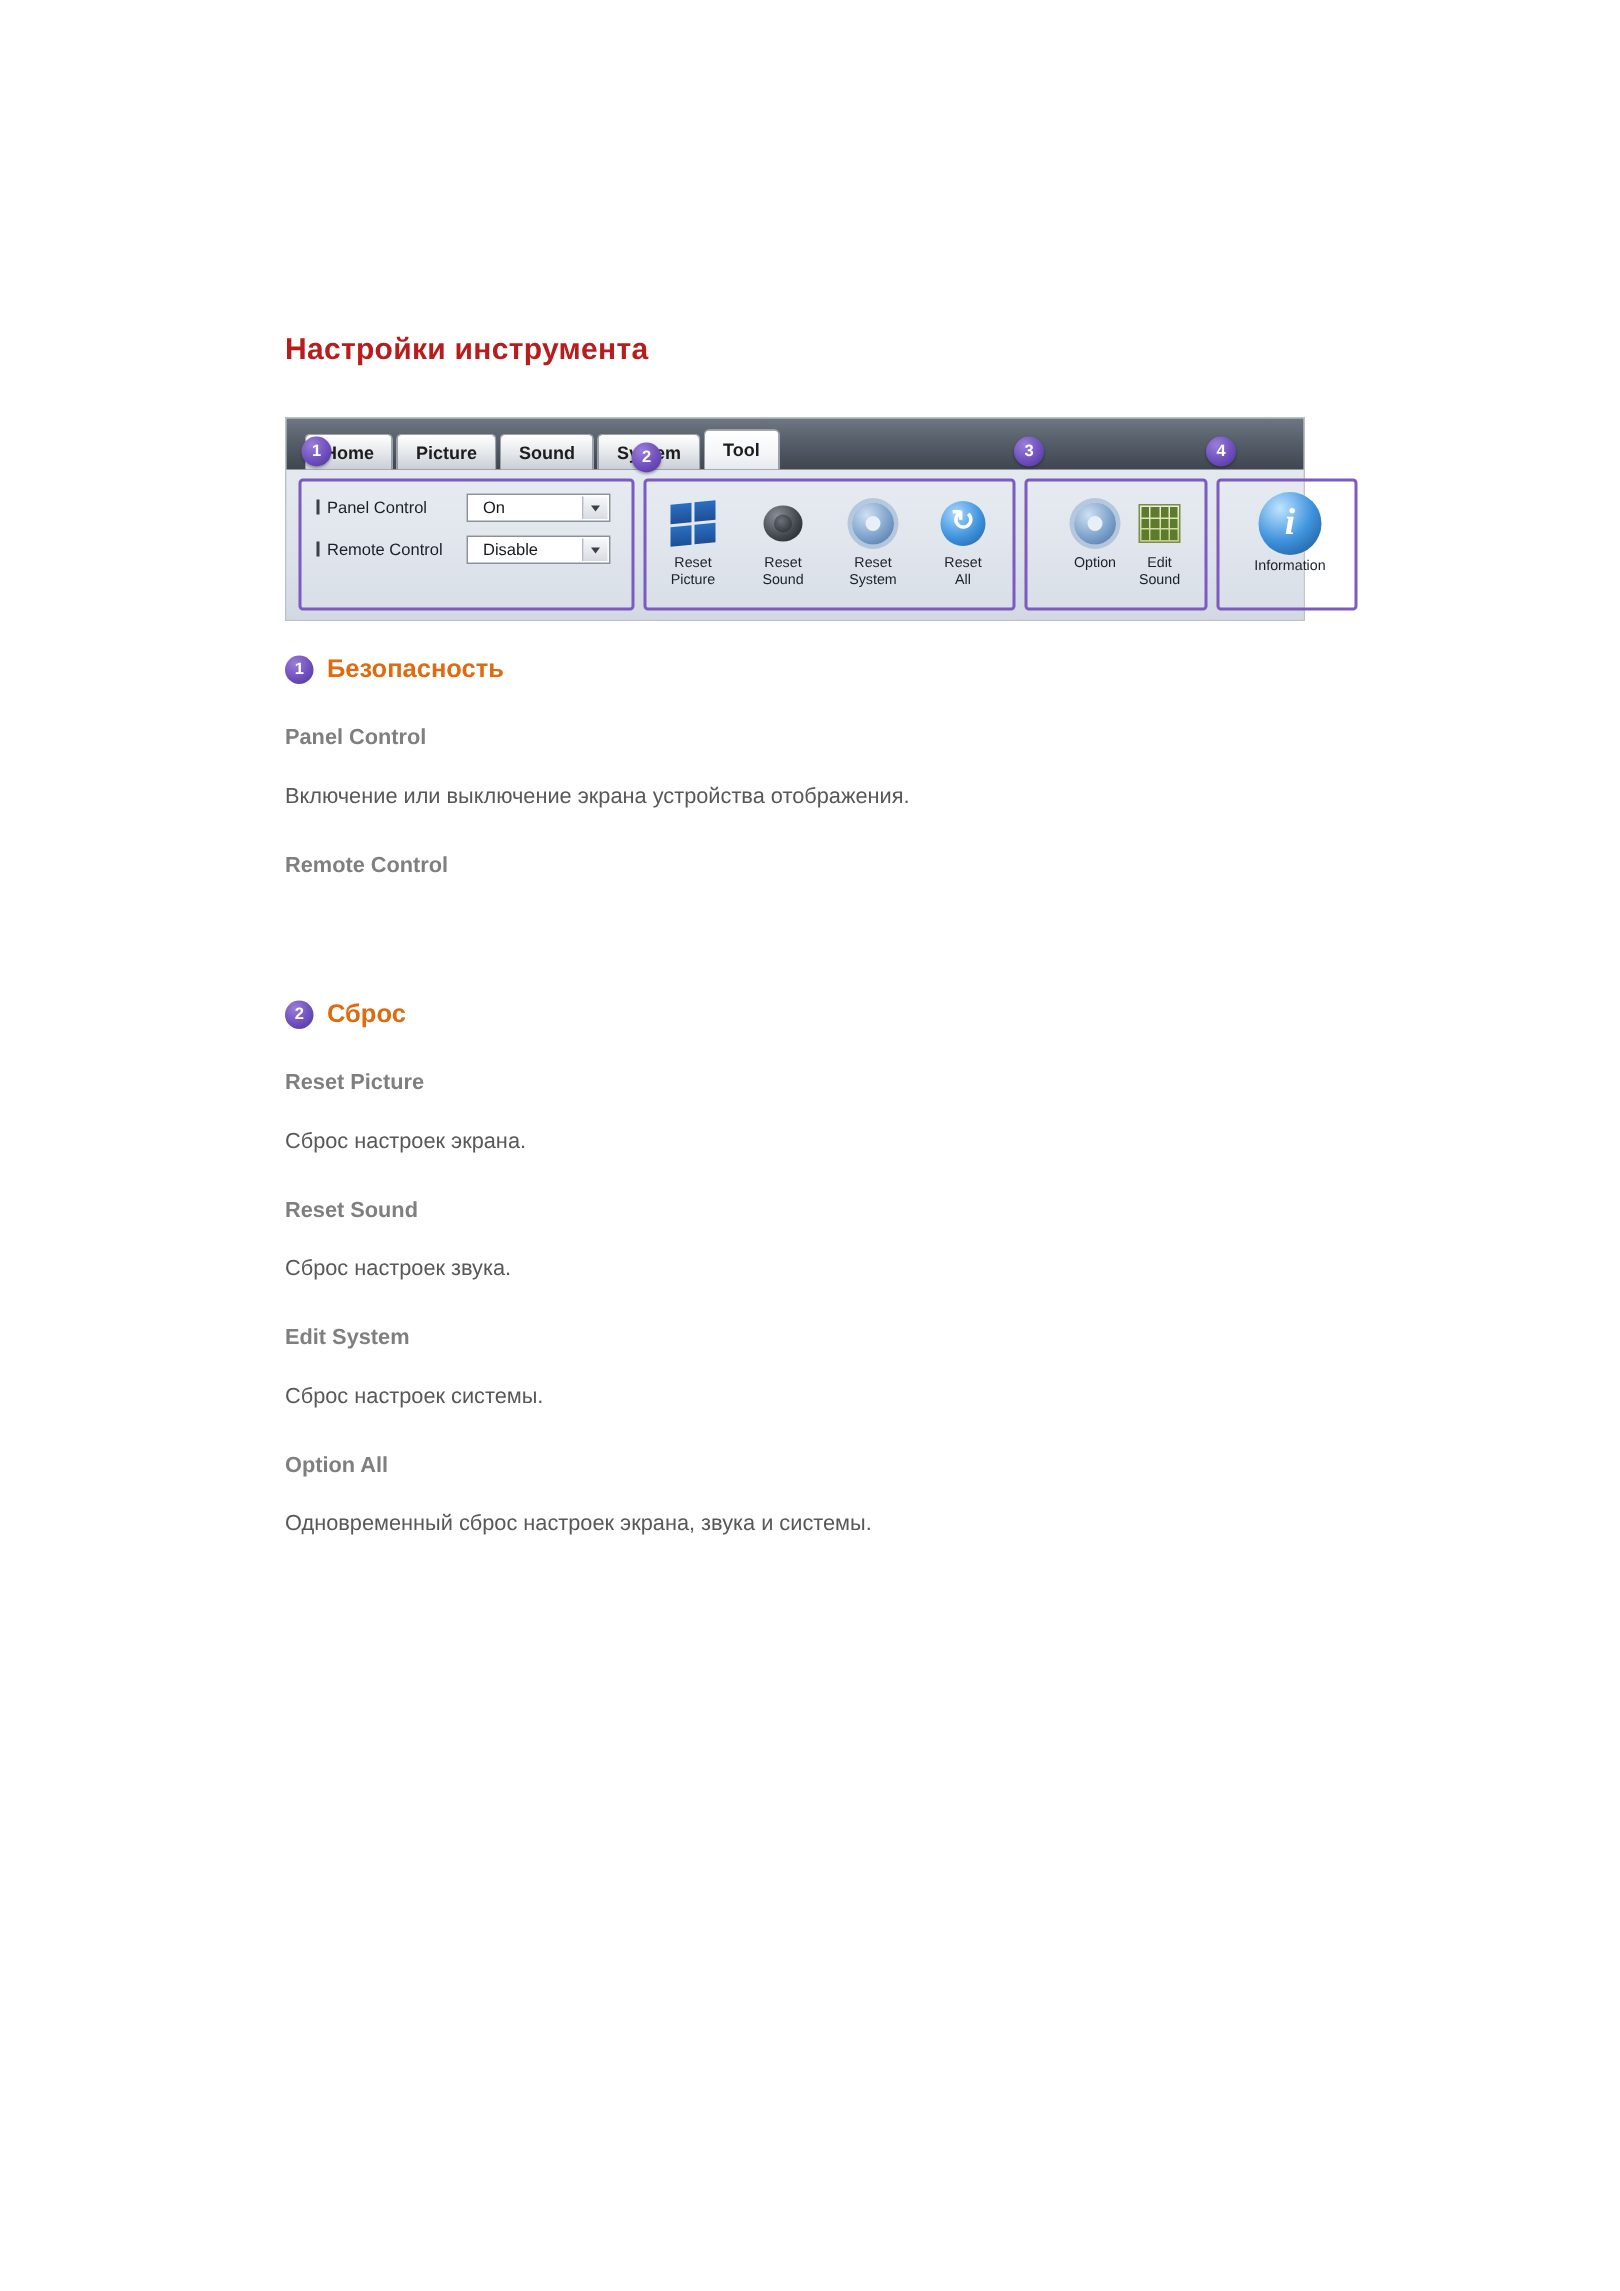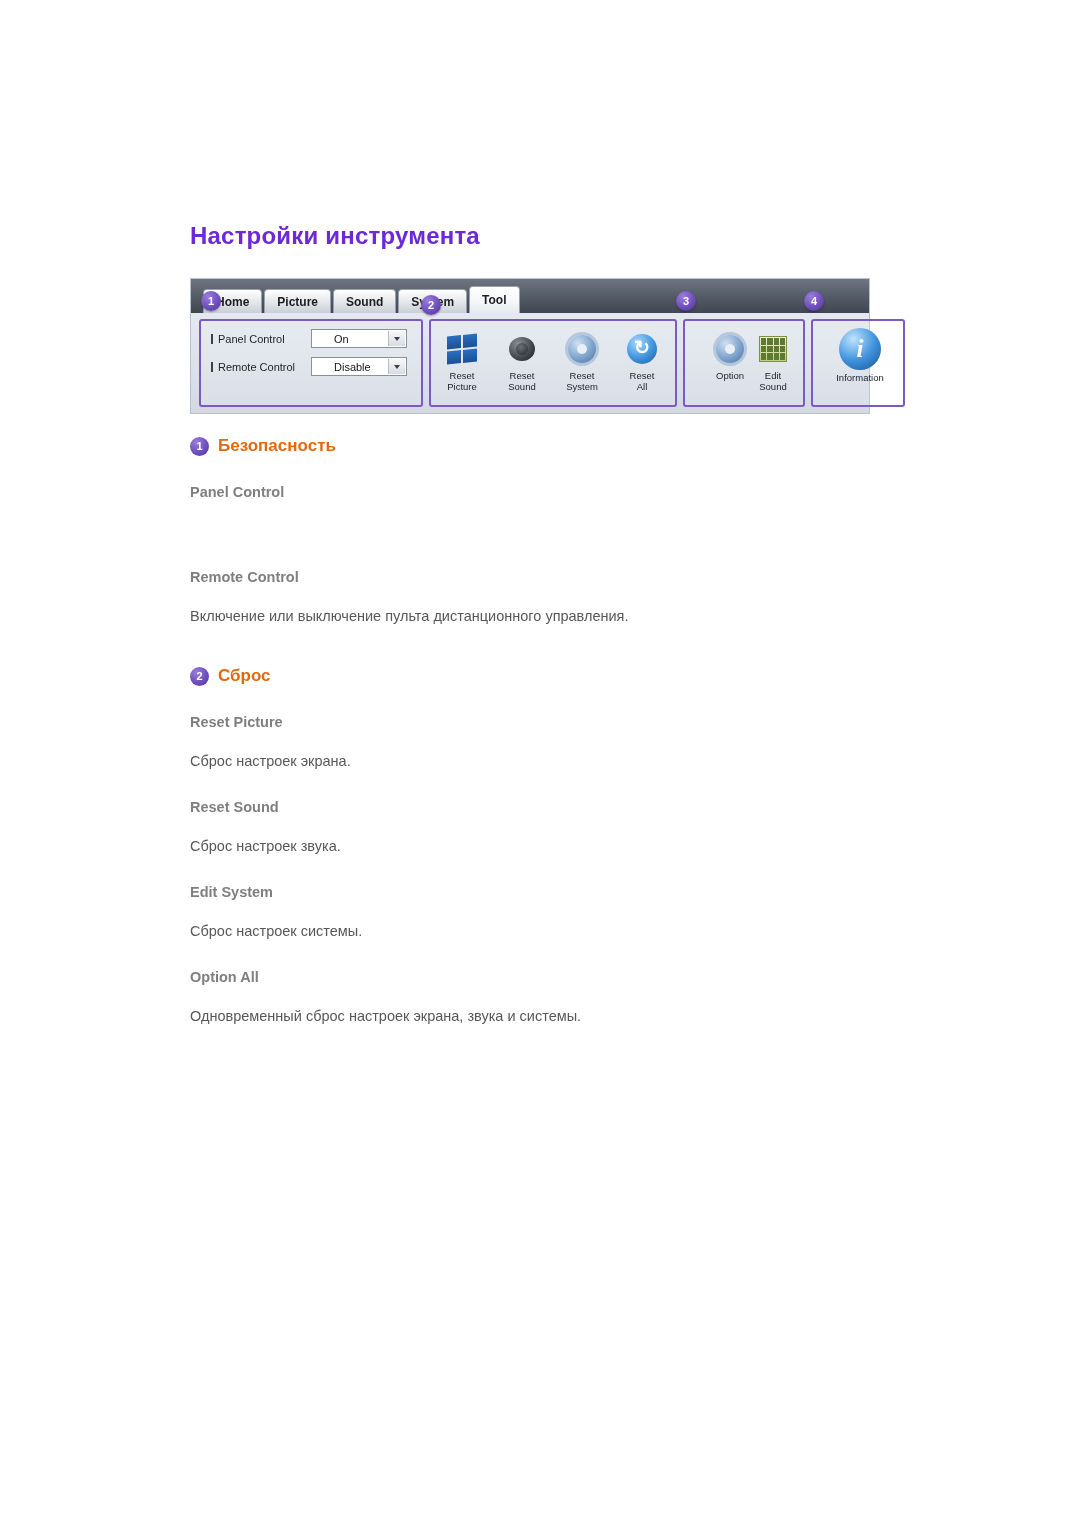--- a/index.html
+++ b/index.html
@@ -20,23 +20,23 @@
     left: 0; top: 0;
     width: 1080px;
     height: 1527px;
   }
 
   
   .page-title {
     position: absolute;
     left: 190px;
     top: 222px;
-    font-size: 24px;
-    font-weight: bold;
-    color: #6d28d9;
+    font-size: 20px;
+    font-weight: bold;
+    color: #b91c1c;
     letter-spacing: 0.2px;
   }
 
   
   .shot {
     position: absolute;
     left: 190px;
     top: 278px;
     width: 680px;
     height: 136px;
@@ -122,21 +122,21 @@
     height: 19px;
     background: #ffffff;
     border: 1px solid #8a919c;
     display: flex;
     align-items: center;
     font-size: 11px;
     color: #15181d;
     box-sizing: border-box;
     position: relative;
   }
-  .combo span.val { padding-left: 22px; }
+  .combo span.val { padding-left: 10px; }
   .combo .arrowbox {
     position: absolute;
     right: 1px; top: 1px;
     width: 16px; height: 15px;
     background: linear-gradient(to bottom,#f7f8fa,#d8dce2);
     border-left: 1px solid #b7bcc4;
     display: flex; align-items: center; justify-content: center;
   }
   .caret {
     width: 0; height: 0;
@@ -404,23 +404,23 @@
     <div class="callout" id="co3">3</div>
     <div class="callout" id="co4">4</div>
   </div>
 
   <div class="section-head" style="top:436px;">
     <span class="section-num">1</span>
     <span>Безопасность</span>
   </div>
 
   <div class="item-title" style="top:484px;">Panel Control</div>
+  <div class="item-desc" style="top:523px;">Включение или выключение экрана устройства отображения.</div>
 
   <div class="item-title" style="top:569px;">Remote Control</div>
-  <div class="item-desc" style="top:608px;">Включение или выключение пульта дистанционного управления.</div>
 
   <div class="section-head" style="top:666px;">
     <span class="section-num">2</span>
     <span>Сброс</span>
   </div>
 
   <div class="item-title" style="top:714px;">Reset Picture</div>
   <div class="item-desc" style="top:753px;text-align:center;">Сброс настроек экрана.</div>
 
   <div class="item-title" style="top:799px;">Reset Sound</div>

